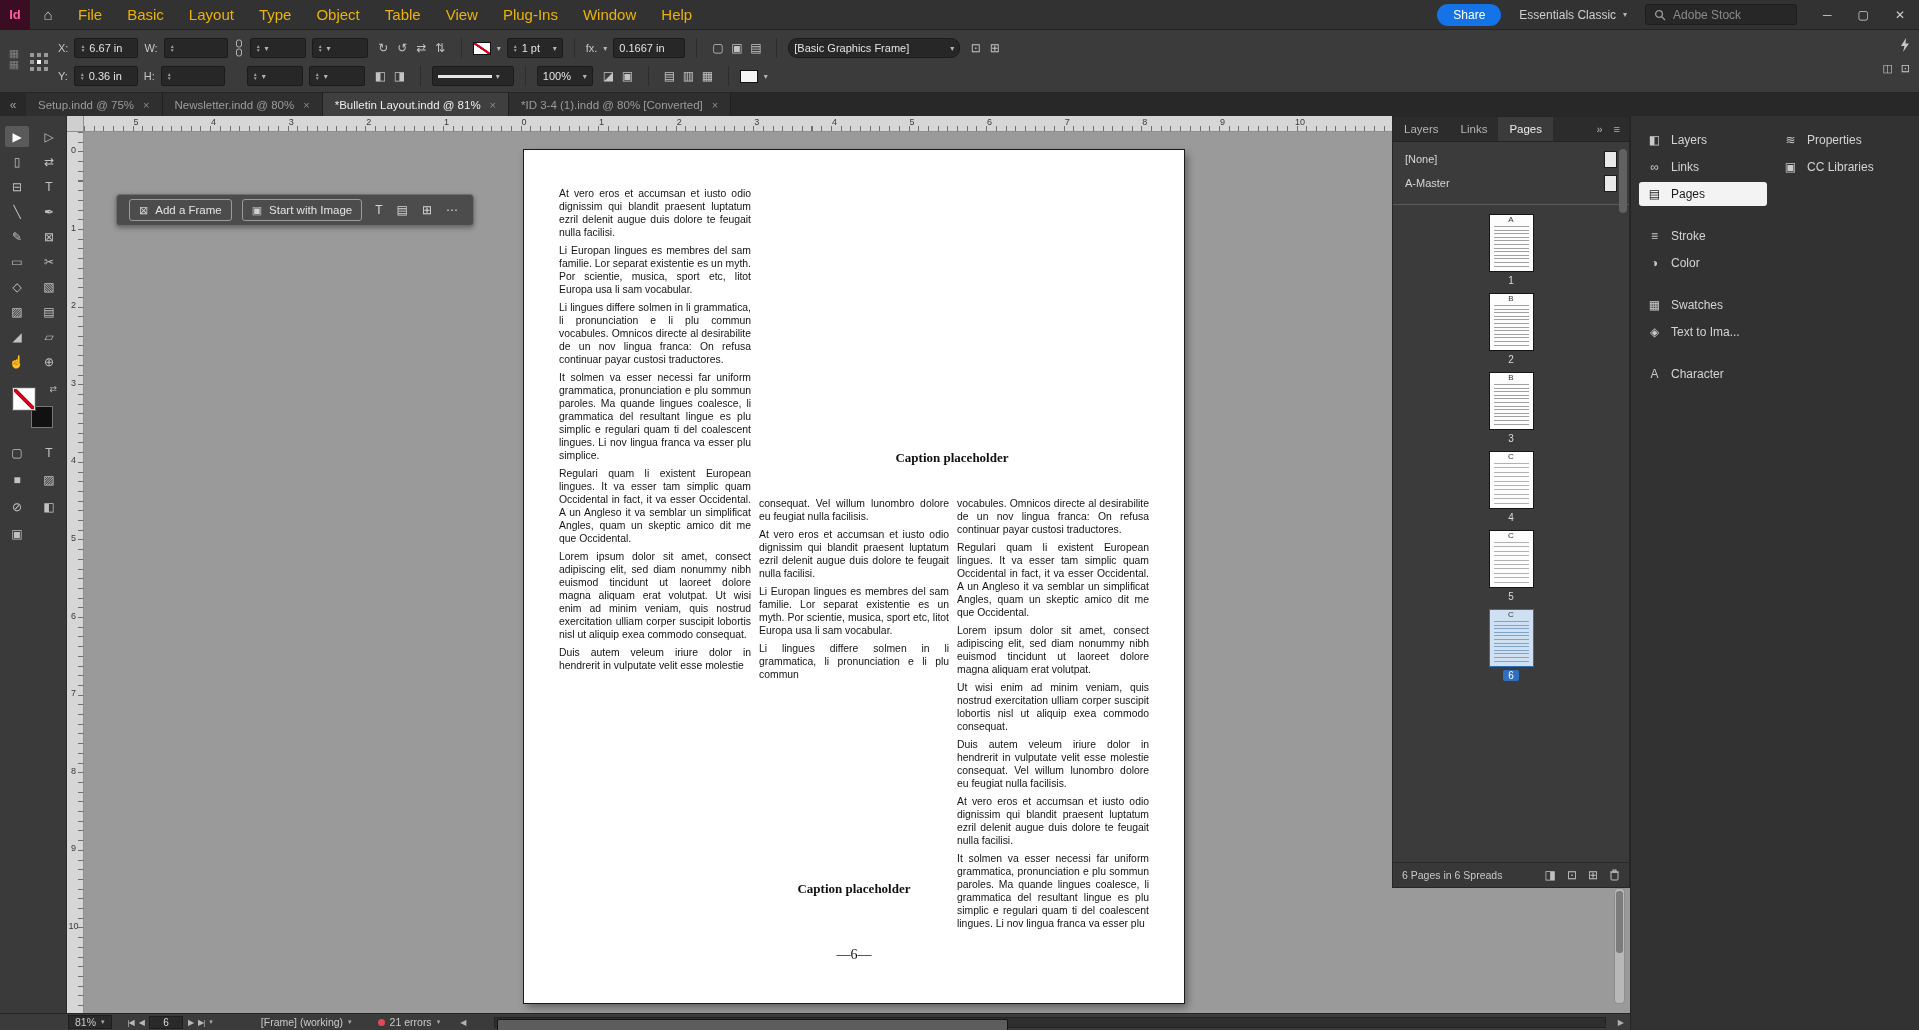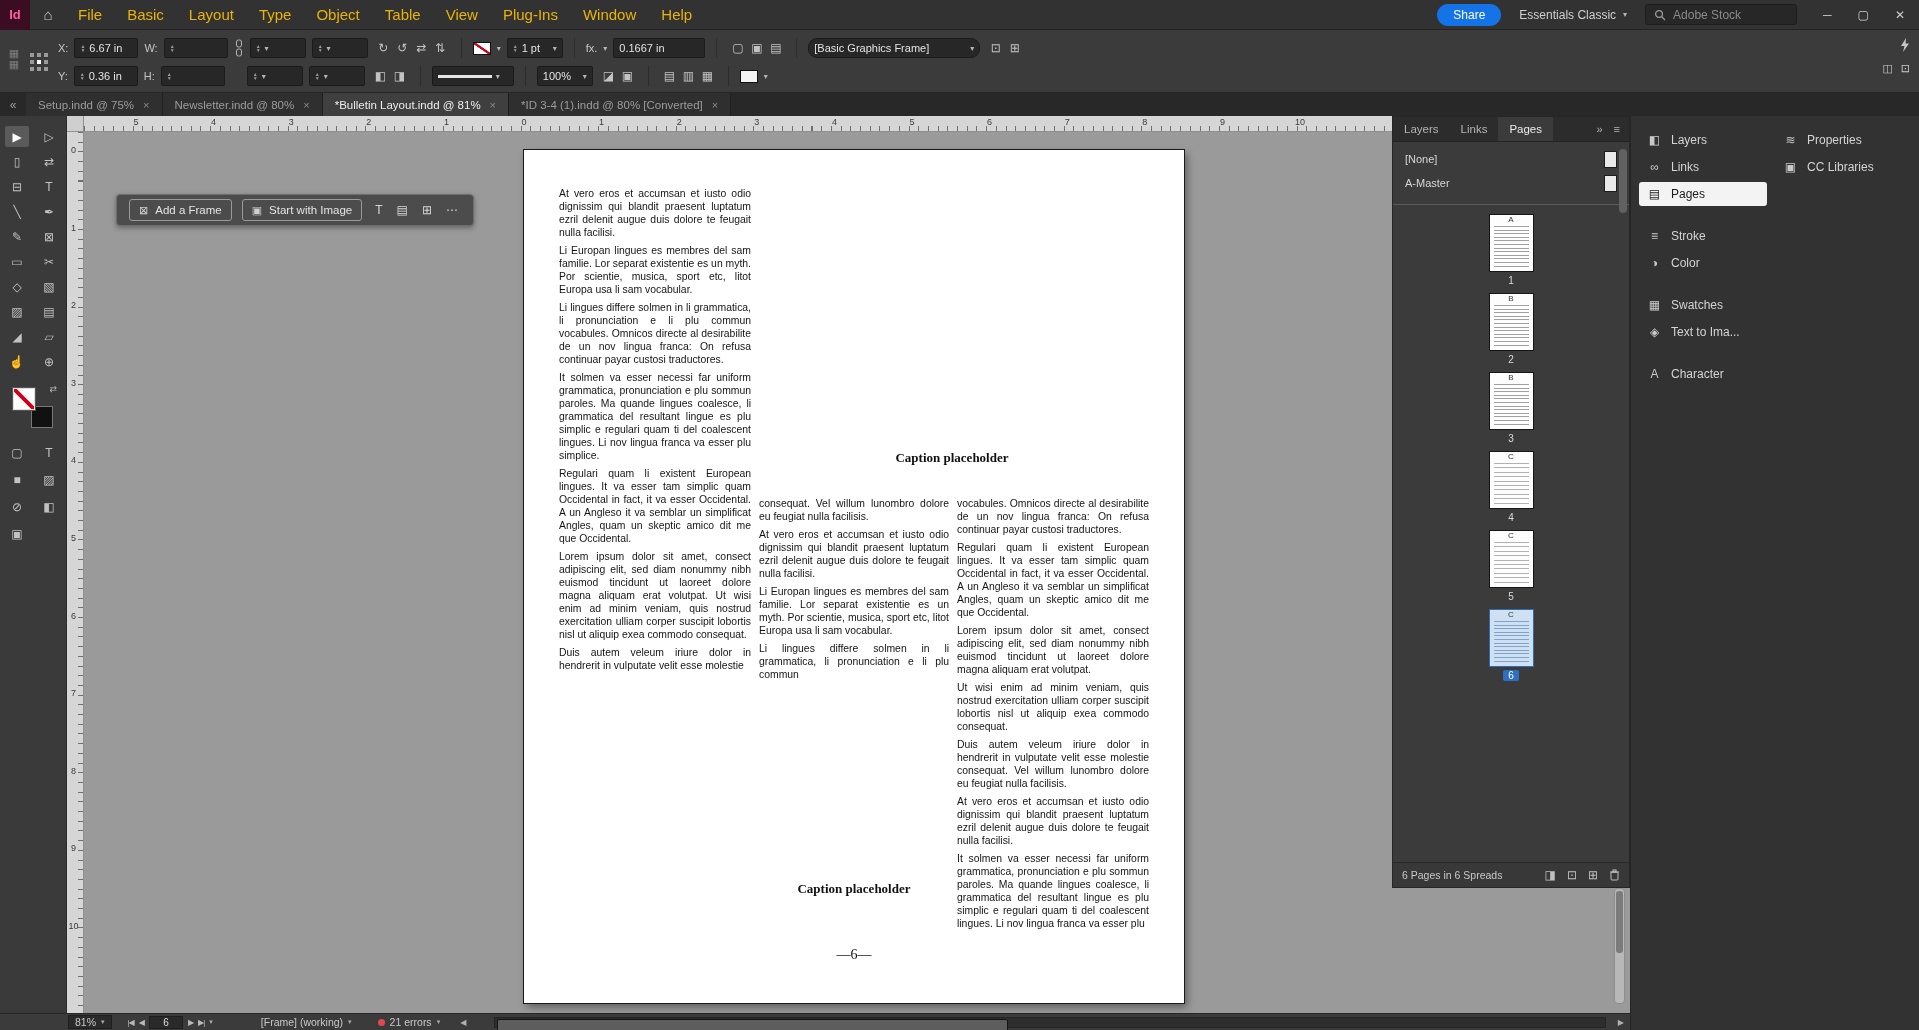--- a/index.html
+++ b/index.html
@@ -26,21 +26,21 @@
   #controlbar { position:absolute; top:30px; left:0; right:0; height:63px; background:#3b3b3b; border-bottom:1px solid #262626; z-index:40; }
   .cb-grip { position:absolute; left:7px; top:18px; color:#7d7d7d; font-size:11px; line-height:11px; text-align:center; width:14px; }
   .proxy { position:absolute; left:28px; top:21px; width:21px; height:21px; display:grid; grid-template-columns:repeat(3,1fr); }
   .proxy i { width:4px; height:4px; background:#9a9a9a; margin:auto; }
   .proxy i.sel { background:#fff; }
   .cp-row { position:absolute; left:58px; right:64px; height:24px; display:flex; align-items:center; gap:6px; }
   .cp-row.r1 { top:6px; } .cp-row.r2 { top:34px; }
   .cp-label { font-size:11px; color:#c6c6c6; }
   .fld { display:flex; align-items:center; gap:4px; background:#272727; border:1px solid #1b1b1b; border-radius:2px; height:20px; padding:0 5px; font-size:11px; color:#e3e3e3; }
   .nubs { display:flex; flex-direction:column; font-size:5px; color:#9a9a9a; line-height:4px; }
-  .w62 { width:64px; } .w56 { width:56px; } .w70 { width:92px;justify-content:flex-end; } .wide { width:172px; justify-content:space-between;border-radius:9px; }
+  .w62 { width:64px; } .w56 { width:56px; } .w70 { width:72px;justify-content:flex-end; } .wide { width:172px; justify-content:space-between;border-radius:9px; }
   .fld .val { flex:1; }
   .cp-icon { color:#c3c3c3; font-size:12px; width:19px; text-align:center; }
   .vsep { width:1px; height:20px; background:#2c2c2c; margin:0 5px; }
   .chip { width:18px; height:13px; border:1px solid #111; display:inline-block; }
   .chip-none { background:#fff linear-gradient(to top right, transparent 42%, #d0021b 45%, #d0021b 55%, transparent 58%); }
   .chip-white { background:#f4f4f4; }
   .line-swatch { width:54px; height:3px; background:#e6e6e6; }
   .cb-right { position:absolute; right:9px; top:8px; display:flex; flex-direction:column; gap:10px; align-items:flex-end; color:#c9c9c9; }
   .cb-right .pair { display:flex; gap:8px; font-size:11px; }
 

